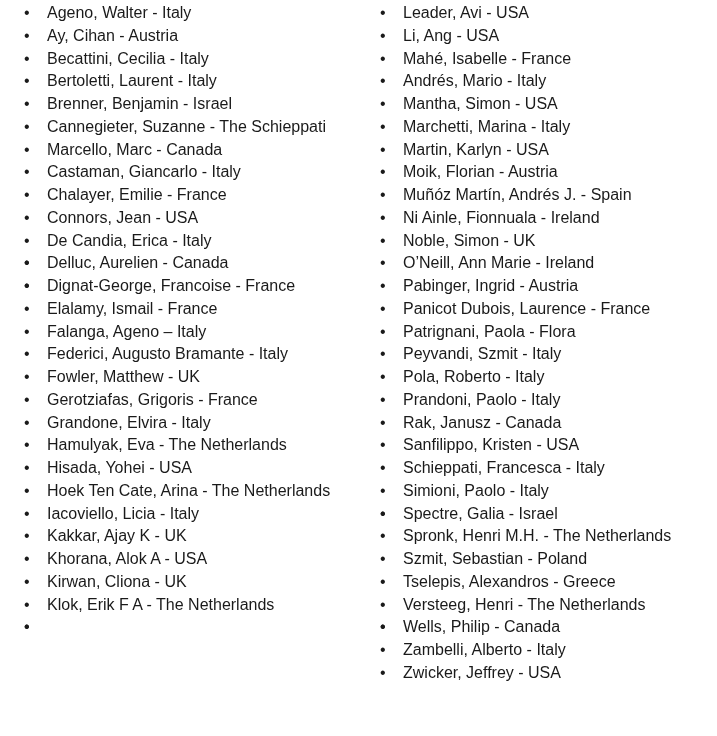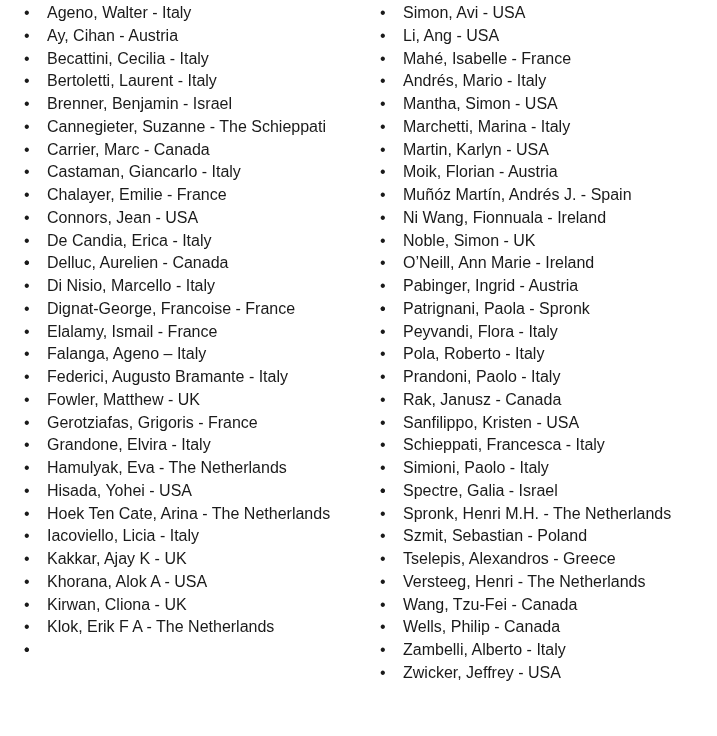--- a/index.html
+++ b/index.html
@@ -77,21 +77,21 @@
           <span class="txt">Brenner, Benjamin - Israel</span>
         </li>
 
         <li>
           <span class="bullet">•</span>
           <span class="txt">Cannegieter, Suzanne - The Schieppati</span>
         </li>
 
         <li>
           <span class="bullet">•</span>
-          <span class="txt">Carrier, Marc - Canada</span>
+          <span class="txt">Marcello, Marc - Canada</span>
         </li>
 
         <li>
           <span class="bullet">•</span>
           <span class="txt">Castaman, Giancarlo - Italy</span>
         </li>
 
         <li>
           <span class="bullet">•</span>
           <span class="txt">Chalayer, Emilie - France</span>
@@ -111,21 +111,20 @@
           <span class="bullet">•</span>
         </li>
 
         <li>
           <span class="bullet">•</span>
           <span class="txt">Delluc, Aurelien - Canada</span>
         </li>
 
         <li>
           <span class="bullet">•</span>
-          <span class="txt">Di Nisio, Marcello - Italy</span>
         </li>
 
         <li>
           <span class="bullet">•</span>
           <span class="txt">Dignat-George, Francoise - France</span>
         </li>
 
         <li>
           <span class="bullet">•</span>
           <span class="txt">Elalamy, Ismail - France</span>
@@ -203,21 +202,21 @@
         <li>
           <span class="bullet">•</span>
         </li>
       </ul>
   </div>
   <div class="col col-right">
     <ul class="attendee-list">
 
         <li>
           <span class="bullet">•</span>
-          <span class="txt">Simon, Avi - USA</span>
+          <span class="txt">Leader, Avi - USA</span>
         </li>
 
         <li>
           <span class="bullet">•</span>
           <span class="txt">Li, Ang - USA</span>
         </li>
 
         <li>
           <span class="bullet">•</span>
           <span class="txt">Mahé, Isabelle - France</span>
@@ -248,50 +247,51 @@
           <span class="txt">Moik, Florian - Austria</span>
         </li>
 
         <li>
           <span class="bullet">•</span>
           <span class="txt">Muñóz Martín, Andrés J. - Spain</span>
         </li>
 
         <li>
           <span class="bullet">•</span>
-          <span class="txt">Ni Wang, Fionnuala - Ireland</span>
+          <span class="txt">Ni Ainle, Fionnuala - Ireland</span>
         </li>
 
         <li>
           <span class="bullet">•</span>
           <span class="txt">Noble, Simon - UK</span>
         </li>
 
         <li>
           <span class="bullet">•</span>
           <span class="txt">O’Neill, Ann Marie - Ireland</span>
         </li>
 
         <li>
           <span class="bullet">•</span>
           <span class="txt">Pabinger, Ingrid - Austria</span>
         </li>
 
         <li>
           <span class="bullet">•</span>
-        </li>
-
-        <li>
-          <span class="bullet">•</span>
-          <span class="txt">Patrignani, Paola - Spronk</span>
-        </li>
-
-        <li>
-          <span class="bullet">•</span>
-          <span class="txt">Peyvandi, Flora - Italy</span>
+          <span class="txt">Panicot Dubois, Laurence - France</span>
+        </li>
+
+        <li>
+          <span class="bullet">•</span>
+          <span class="txt">Patrignani, Paola - Flora</span>
+        </li>
+
+        <li>
+          <span class="bullet">•</span>
+          <span class="txt">Peyvandi, Szmit - Italy</span>
         </li>
 
         <li>
           <span class="bullet">•</span>
           <span class="txt">Pola, Roberto - Italy</span>
         </li>
 
         <li>
           <span class="bullet">•</span>
           <span class="txt">Prandoni, Paolo - Italy</span>
@@ -341,21 +341,20 @@
           <span class="txt">Tselepis, Alexandros - Greece</span>
         </li>
 
         <li>
           <span class="bullet">•</span>
           <span class="txt">Versteeg, Henri - The Netherlands</span>
         </li>
 
         <li>
           <span class="bullet">•</span>
-          <span class="txt">Wang, Tzu-Fei - Canada</span>
         </li>
 
         <li>
           <span class="bullet">•</span>
           <span class="txt">Wells, Philip - Canada</span>
         </li>
 
         <li>
           <span class="bullet">•</span>
           <span class="txt">Zambelli, Alberto - Italy</span>

